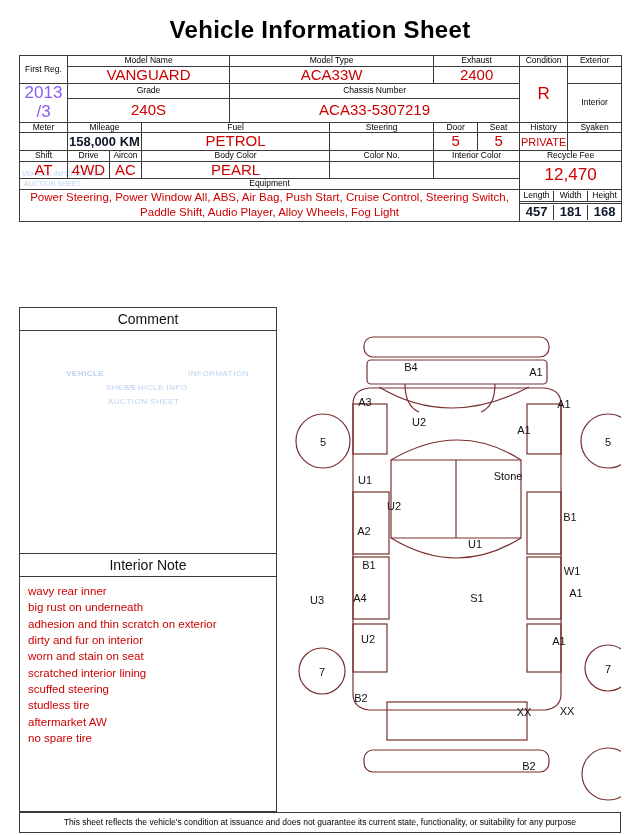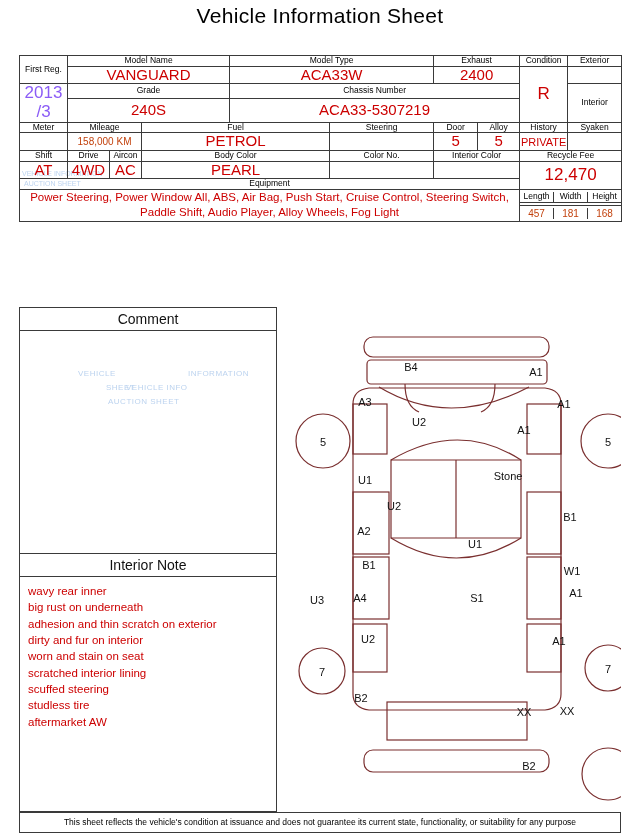--- a/index.html
+++ b/index.html
@@ -15,24 +15,24 @@
     position: relative;
     overflow: hidden;
   }
   .page {
     width: 640px;
     height: 835px;
     position: relative;
   }
   .title {
     text-align: center;
-    font-size: 21px;
-    font-weight: normal;
+    font-size: 24px;
+    font-weight: bold;
     color: #000;
-    padding-top: 4px;
+    padding-top: 16px;
     padding-bottom: 12px;
     letter-spacing: 0.3px;
   }
   .sheet {
     position: absolute;
     left: 19px;
     top: 55px;
     width: 602px;
   }
   table.grid {
@@ -57,24 +57,25 @@
     padding: 4px 2px;
     line-height: 1.1;
   }
   .val-sm {
     color: #cc0000;
     font-size: 11px;
     padding: 3px 2px;
     line-height: 1.1;
   }
   .val-md {
-    color: #c2410c;
-    font-size: 10px;
+    color: #0f172a;
+    font-size: 13px;
     padding: 3px 2px;
     line-height: 1.1;
+    font-weight: bold;
   }
   .val-big {
     color: #cc0000;
     font-size: 17px;
     line-height: 1.05;
     padding: 3px 2px;
   }
   .equip-text {
     color: #cc0000;
     font-size: 11.5px;
@@ -225,21 +226,21 @@
         <td class="val" colspan="5">240S</td>
         <td class="val" colspan="6">ACA33-5307219</td>
       </tr>
 
       <tr>
         <td class="lbl">Meter</td>
         <td class="lbl" colspan="3">Mileage</td>
         <td class="lbl" colspan="4">Fuel</td>
         <td class="lbl" colspan="2">Steering</td>
         <td class="lbl">Door</td>
-        <td class="lbl">Alloy</td>
+        <td class="lbl">Seat</td>
         <td class="lbl">History</td>
         <td class="lbl">Syaken</td>
       </tr>
 
       <tr>
         <td class="val-sm"></td>
         <td class="val-md" colspan="3">158,000 KM</td>
         <td class="val" colspan="4">PETROL</td>
         <td class="val-sm" colspan="2"></td>
         <td class="val">5</td>
@@ -301,37 +302,38 @@
       </tr>
     </tbody>
       </table>
   </div>
 
   <div class="lower">
 
     <div class="leftcol">
       <div class="cmt-head">Comment</div>
       <div class="cmt-body">
-        <div class="watermark" style="left:58px; top:38px;">VEHICLE</div>
+        <div class="watermark" style="left:46px; top:38px;font-weight:bold;">VEHICLE</div>
         <div class="watermark" style="left:168px; top:38px;">INFORMATION</div>
         <div class="watermark" style="left:86px; top:52px;">SHEET</div>
         <div class="watermark" style="left:106px; top:52px;">VEHICLE INFO</div>
         <div class="watermark" style="left:88px; top:66px;">AUCTION SHEET</div>
       </div>
       <div class="note-head">Interior Note</div>
       <div class="note-body">
         <div>wavy rear inner</div>
         <div>big rust on underneath</div>
         <div>adhesion and thin scratch on exterior</div>
         <div>dirty and fur on interior</div>
         <div>worn and stain on seat</div>
         <div>scratched interior lining</div>
         <div>scuffed steering</div>
         <div>studless tire</div>
         <div>aftermarket AW</div>
+        <div>no spare tire</div>
       </div>
     </div>
 
     <div class="diagram">
       <svg width="344" height="505" viewBox="258 307 344 505" xmlns="http://www.w3.org/2000/svg">
         <g fill="none" stroke="#7a2f2f" stroke-width="1.2">
 
           <rect x="345" y="325" width="185" height="20" rx="9"></rect>
 
           <rect x="348" y="348" width="180" height="24" rx="4"></rect>

